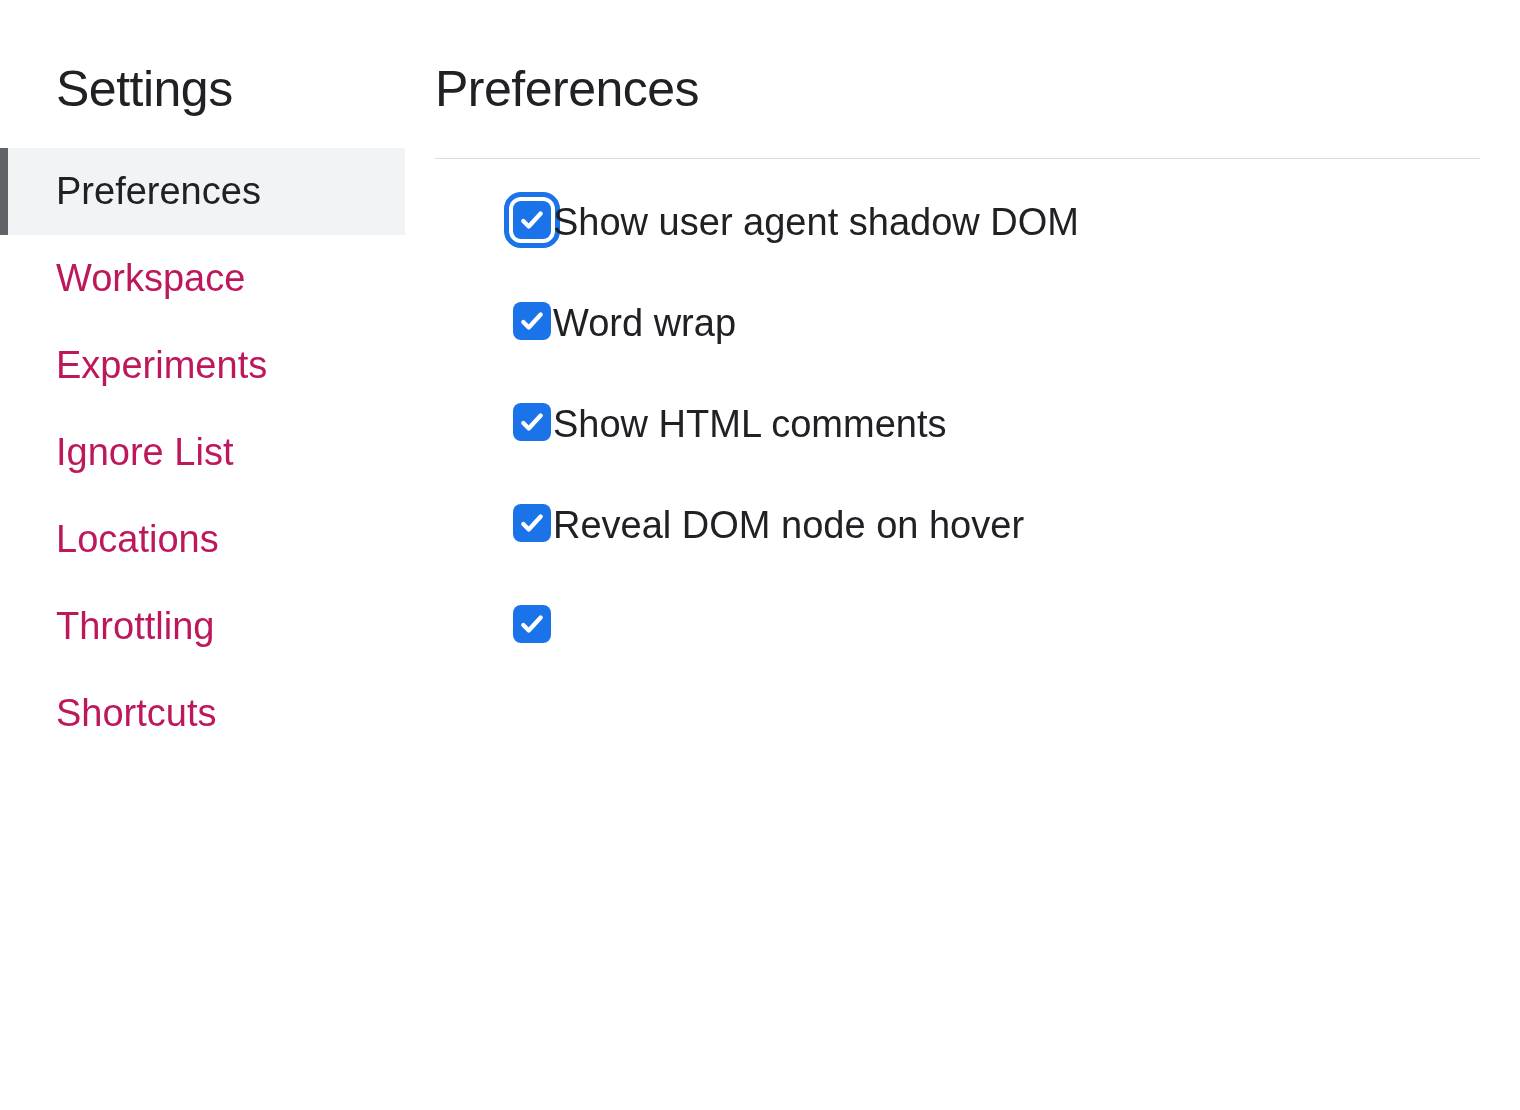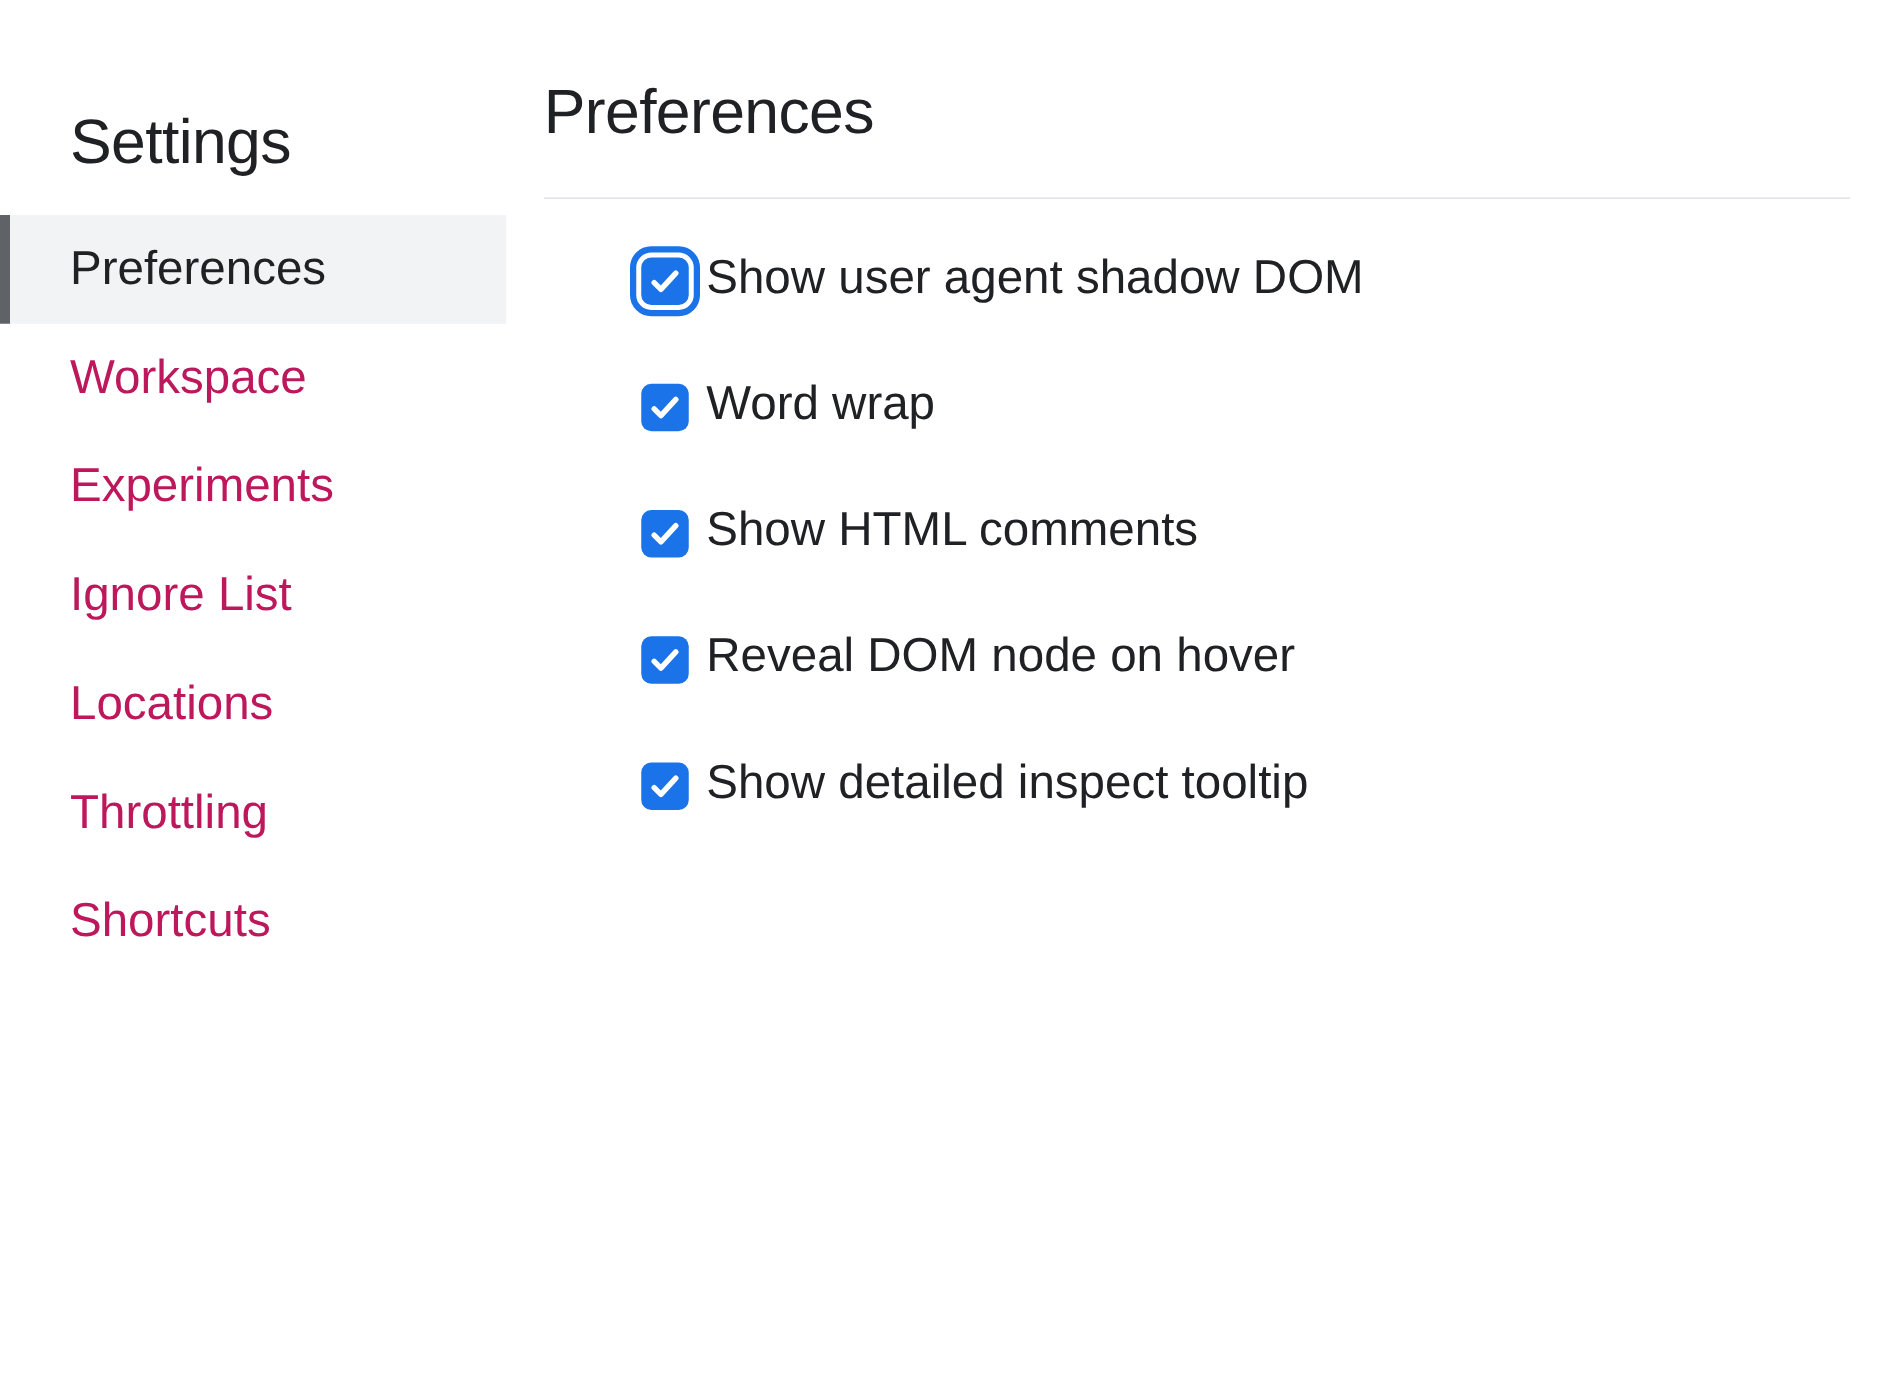--- a/index.html
+++ b/index.html
@@ -11,21 +11,21 @@
       font-family: -apple-system, BlinkMacSystemFont, "Segoe UI", Helvetica, Arial, sans-serif;
       background: #fff;
       color: #202124;
       width: 1520px;
       height: 1110px;
       display: flex;
       overflow: hidden;
     }
     .sidebar {
       width: 405px;
-      padding-top: 84px;
+      padding-top: 60px;
       padding-left: 8px;
       flex-shrink: 0;
     }
     .sidebar-title {
       font-size: 50px;
       font-weight: 400;
       color: #202124;
       letter-spacing: -0.5px;
       padding-left: 48px;
       padding-bottom: 30px;
@@ -71,25 +71,25 @@
       margin-bottom: 42px;
     }
     .section-title {
       font-size: 42px;
       font-weight: 400;
       color: #80868b;
       padding-bottom: 50px;
     }
     .option-row {
       display: flex;
-      align-items: flex-end;
+      align-items: flex-start;
       padding-left: 78px;
       margin-bottom: 58px;
       cursor: pointer;
-      gap: 14px;
+      gap: 2px;
     }
     .checkbox {
       width: 38px;
       height: 38px;
       border-radius: 8px;
       display: flex;
       align-items: center;
       justify-content: center;
       flex-shrink: 0;
     }
@@ -186,16 +186,15 @@
     </div>
     <span class="option-label">Reveal DOM node on hover</span>
   </div>
 
   <div class="option-row">
     <div class="checkbox checked">
       <svg class="checkmark-icon" viewBox="0 0 24 24">
         <polyline points="4 13 9 18 20 6"></polyline>
       </svg>
     </div>
-    <span class="option-label">Show detailed inspect tooltip</span>
   </div>
 
 </div>
 
 </body></html>

